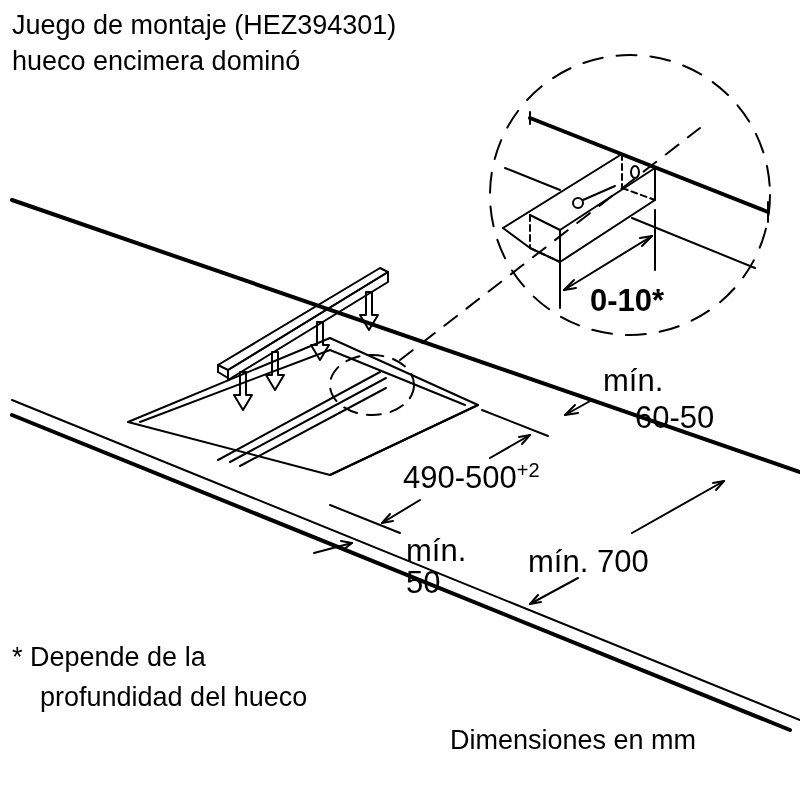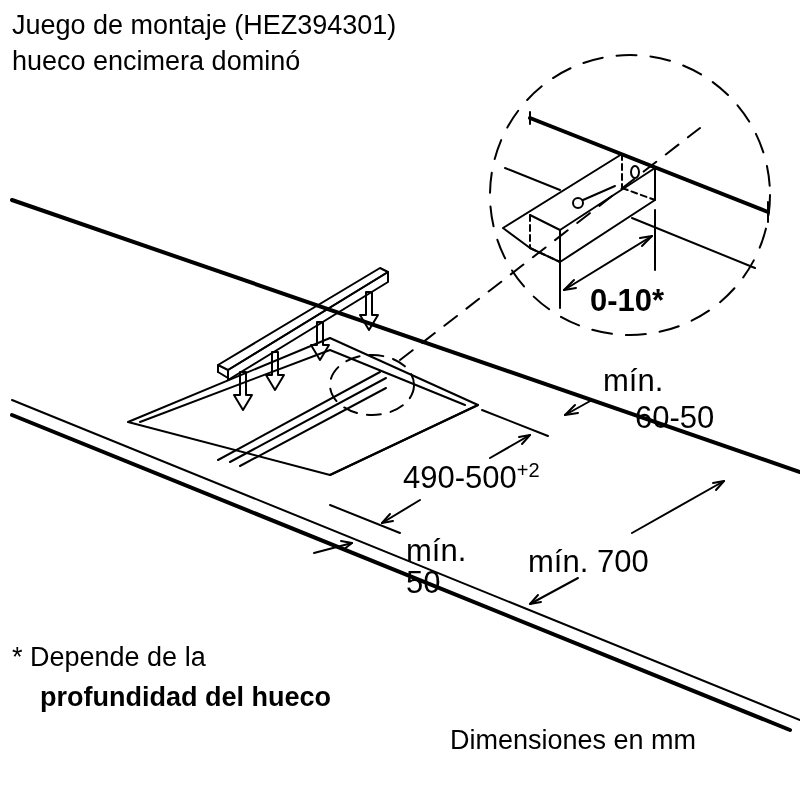--- a/index.html
+++ b/index.html
@@ -122,15 +122,15 @@
 <div class="txt dim" style="left:392px;top:460px;margin-left:11px;">
   <span>490-500</span><span class="sup">+2</span>
 </div>
 
 <div class="txt dim" style="left:406px;top:535px;">mín.</div>
 <div class="txt dim" style="left:406px;top:567px;">50</div>
 
 <div class="txt dim" style="left:528px;top:546px;">mín. 700</div>
 
 <div class="txt title" style="top:644px;">* Depende de la</div>
-<div class="txt title" style="left:40px;top:684px;font-weight:bold;">profundidad del hueco</div>
+<div class="txt title" style="left:40px;top:684px;">profundidad del hueco</div>
 
 <div class="txt title" style="left:450px;top:727px;">Dimensiones en mm</div>
 
 </body></html>

